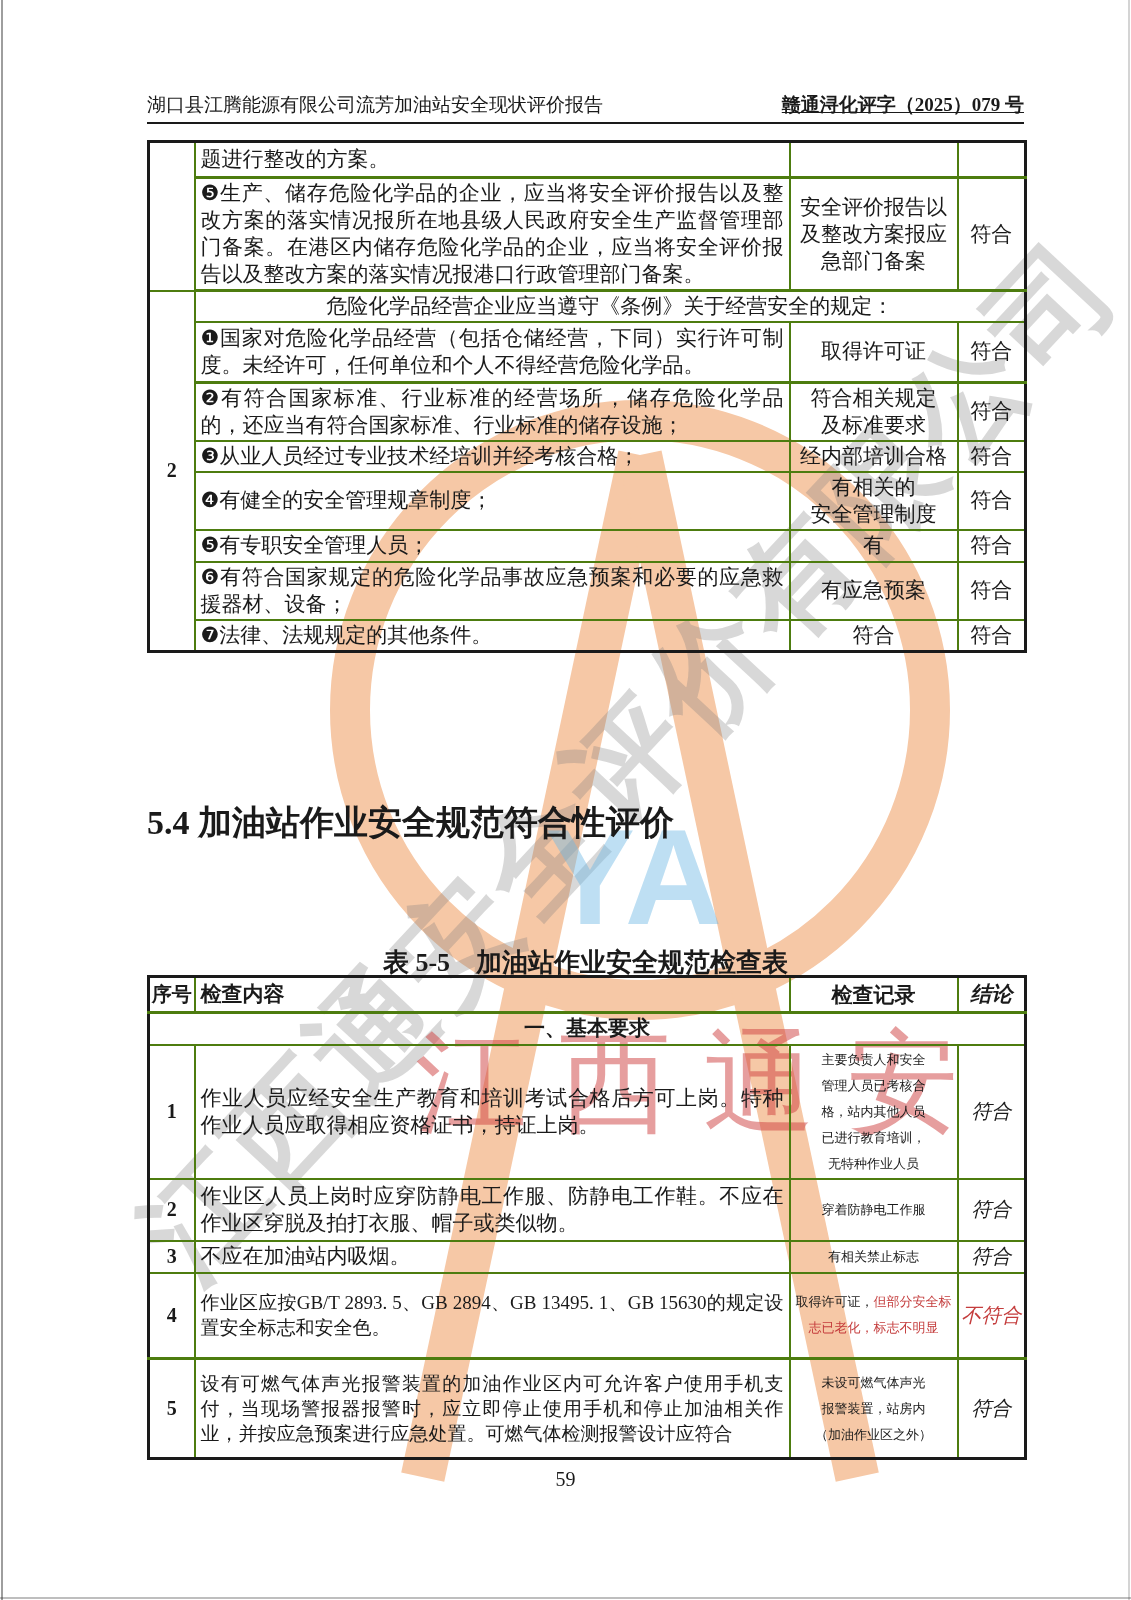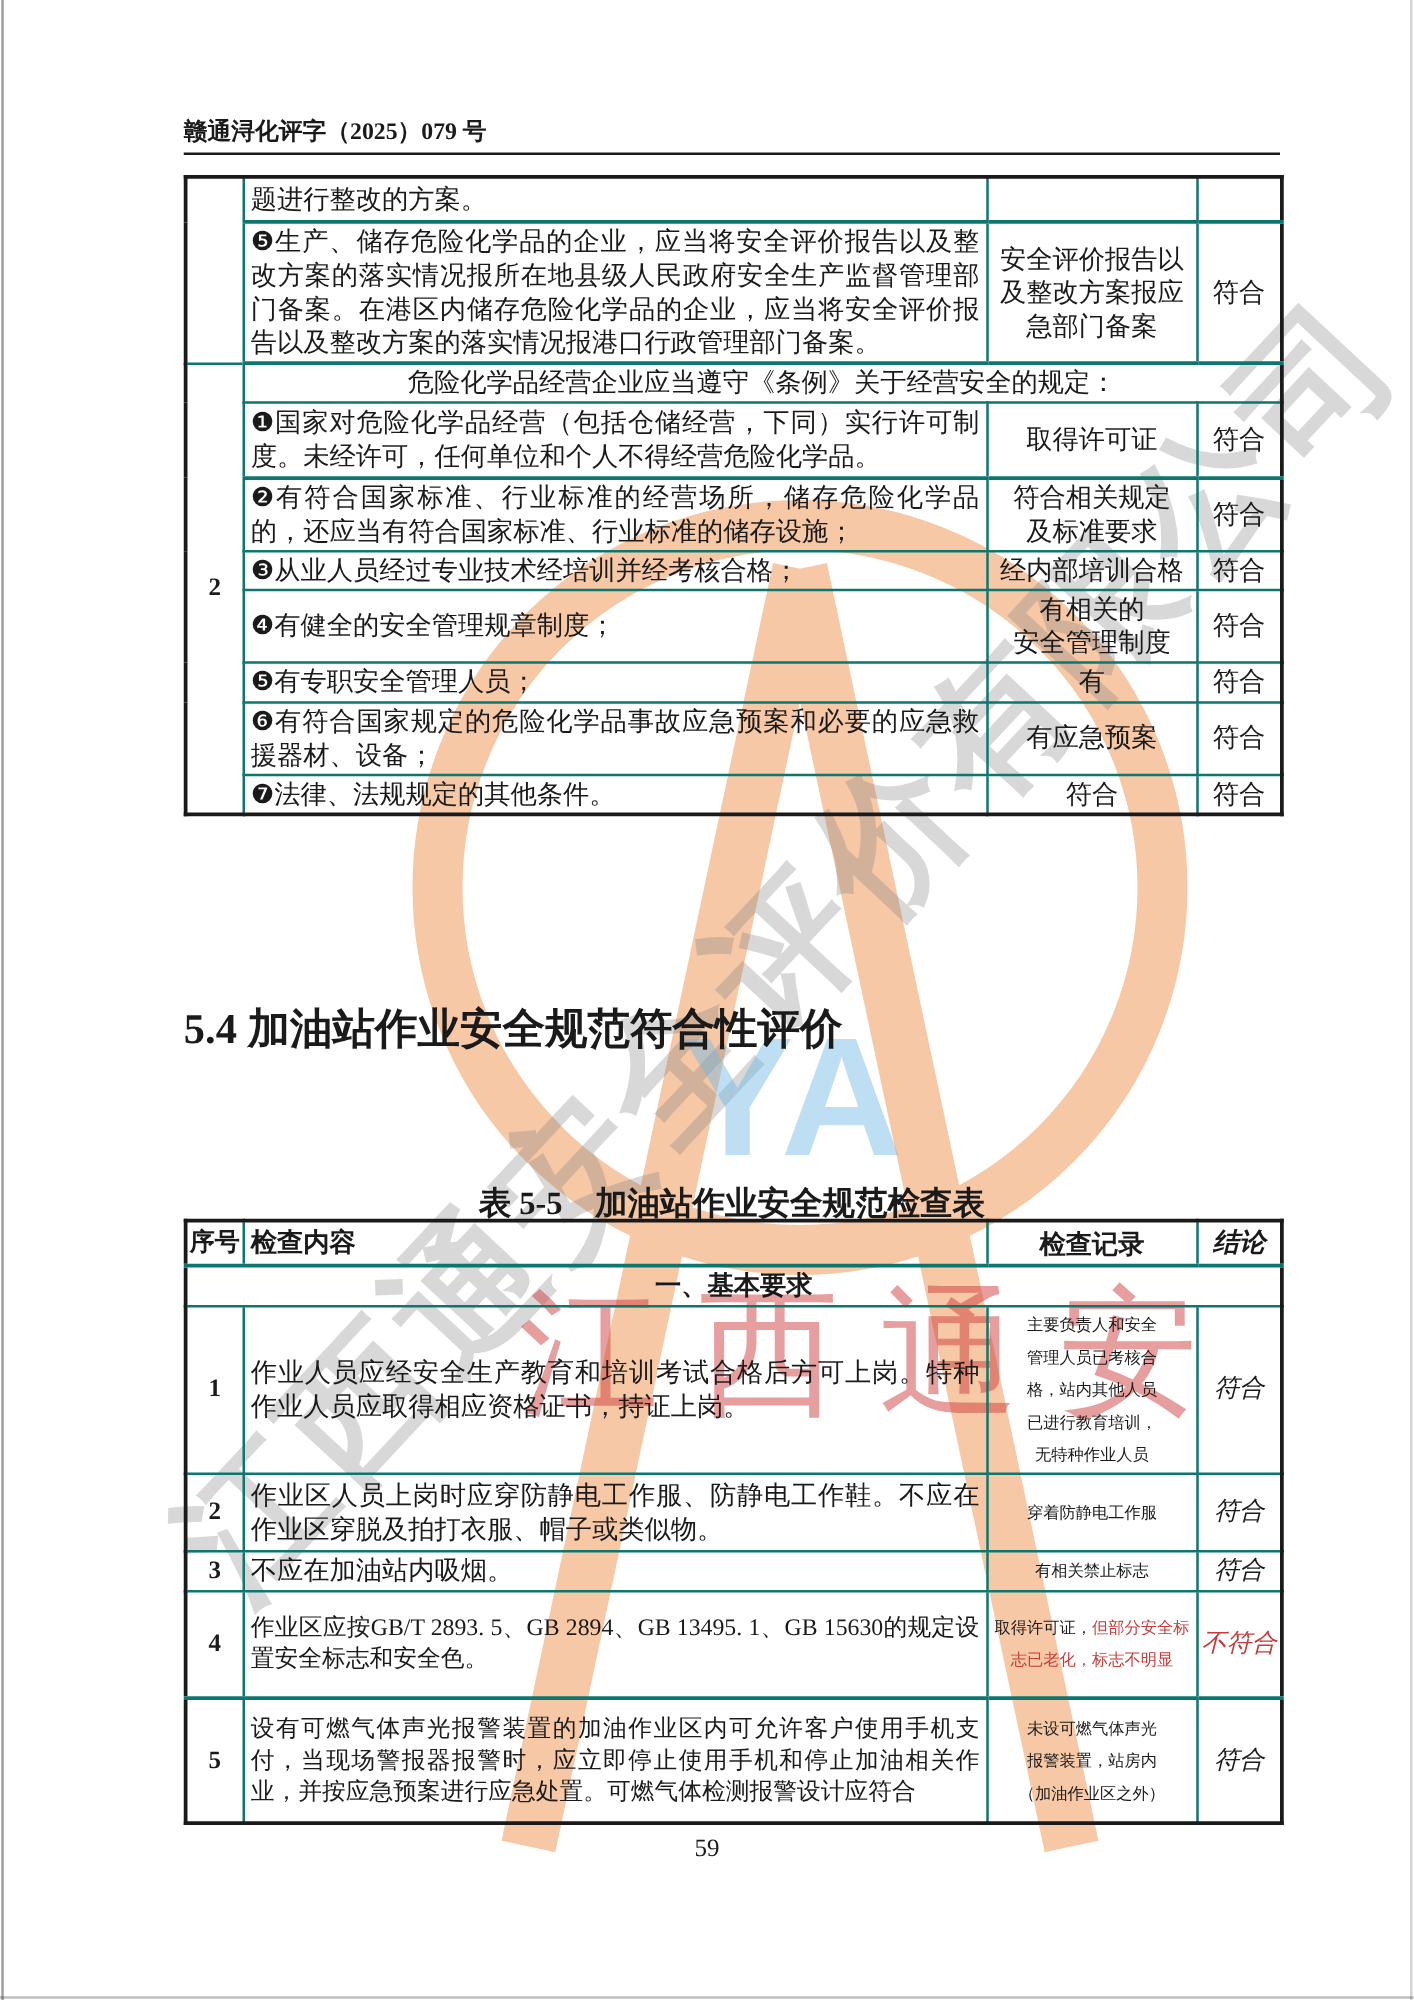--- a/index.html
+++ b/index.html
@@ -31,26 +31,26 @@
   .edge-l{left:1px;top:0;width:2px;height:1600px;}
   .edge-r{left:1128px;top:0;width:2px;height:1600px;background:rgba(40,40,40,0.2);}
   .edge-b{left:0;top:1597px;width:1131px;height:2px;background:rgba(40,40,40,0.3);}
 
   
   .layer-content{position:absolute;inset:0;z-index:1;}
   .abs{position:absolute;}
 
   .doc-header{left:147px;top:92px;width:877px;display:flex;justify-content:space-between;align-items:flex-end;font-size:19px;}
   .doc-header .hl{font-weight:normal;}
-  .doc-header .hr{font-weight:bold;}
+  .doc-header .hr{font-weight:bold;text-decoration:underline;}
   .header-rule{left:147px;top:122px;width:877px;height:0;border-top:2px solid #1a1a1a;}
 
   table{border-collapse:collapse;table-layout:fixed;background:transparent;}
   .ctable{border:3px solid #1a1a1a;}
-  .ctable td{border:2px solid #0f766e;padding:1px 5px;vertical-align:middle;font-size:21px;line-height:27px;}
+  .ctable td{border:2px solid #4d7c0f;padding:1px 5px;vertical-align:middle;font-size:21px;line-height:27px;}
   .ctable .seq{text-align:center;font-weight:bold;font-size:20px;padding:0;}
   .ctable .content{text-align:justify;}
   .ctable .record{text-align:center;white-space:pre-line;padding:1px 3px;}
   .ctable .conclusion{text-align:center;padding:0;}
   .ctable .sechdr{text-align:center;border-radius:15px;}
   .bt3{border-bottom-width:3px !important;}
   .red{color:#c43c3c;}
 
   .t1{left:147px;top:140px;width:877px;}
   .t2{left:147px;top:975px;width:877px;}
@@ -77,20 +77,21 @@
 <div class="wm wm-ring"></div>
 <div class="wm wm-leg wm-leg-l"></div>
 <div class="wm wm-leg wm-leg-r"></div>
 <div class="wm wm-diag">江西通安全评价有限公司</div>
 <div class="wm wm-blue">YA</div>
 <div class="wm wm-red">江西通安</div>
 
 <div class="layer-content">
 
   <div class="abs doc-header">
+    <span class="hl">湖口县江腾能源有限公司流芳加油站安全现状评价报告</span>
     <span class="hr">赣通浔化评字（2025）079 号</span>
   </div>
   <div class="abs header-rule"></div>
 
   <table class="abs ctable t1">
     <colgroup>
         <col style="width:46px">
         <col style="width:595px">
         <col style="width:168px">
         <col style="width:68px">

